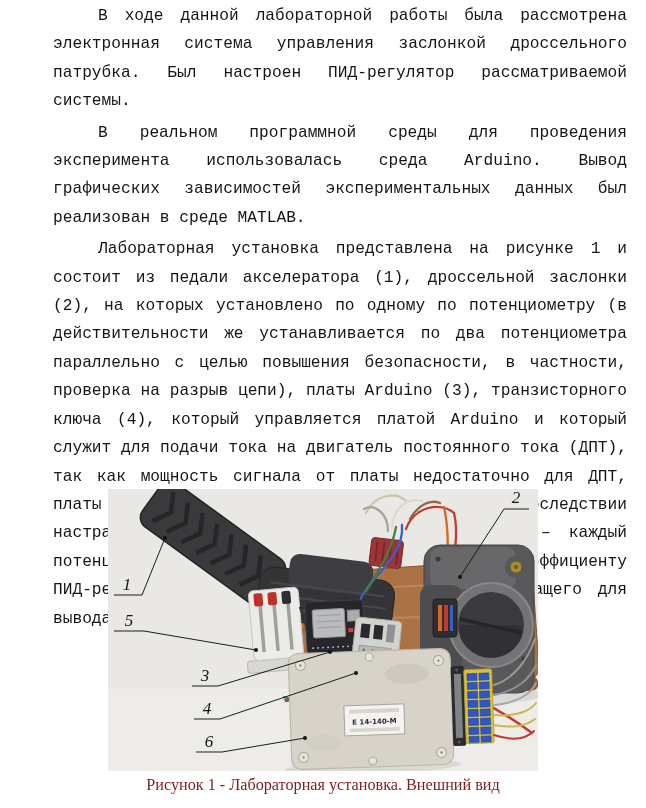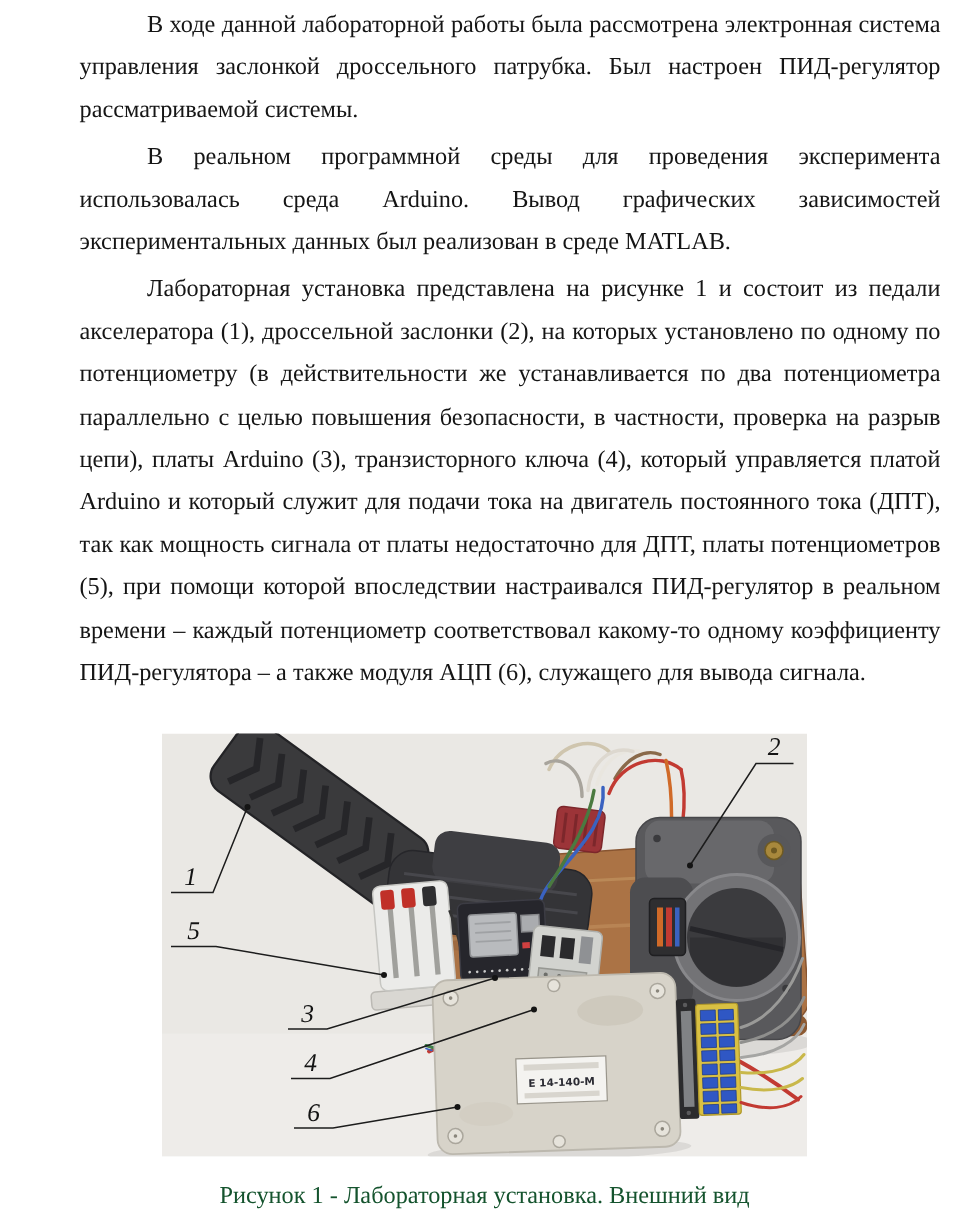--- a/index.html
+++ b/index.html
@@ -1,33 +1,33 @@
 <!DOCTYPE html>
 <html><head>
 <meta charset="utf-8">
 <style>
   html,body { margin:0; padding:0; background:#ffffff; }
   .page {
     position:relative; width:646px; height:808px; background:#ffffff;
     overflow:hidden; font-family:"Liberation Serif","DejaVu Serif",serif; color:#151515;
   }
-  .text-block { padding:2px 19px 0 53px; }
+  .text-block { padding:2px 19px 0 53px;font-family:Liberation Mono, monospace; }
   p.para {
     margin:0 0 3px 0;
     font-size:16.2px; line-height:28.4px;
     text-align:justify; text-indent:45px; color:#151515;
   }
   .fig {
     position:absolute; top:489px; left:50%; transform:translateX(-50%);
     width:430px; margin:0; text-align:center;
   }
   .fig svg { display:block; }
   .figcaption {
-    margin-top:16px; font-size:16.2px; line-height:20px; text-align:center;
-    color:#14532d; white-space:nowrap;
+    margin-top:4px; font-size:16.2px; line-height:20px; text-align:center;
+    color:#7f1d1d; white-space:nowrap;
   }
   .co-num { font-family:"Liberation Serif","DejaVu Serif",serif; font-style:italic; font-size:17px; fill:#141414; }
   .leader { fill:none; stroke:#1c1c1c; stroke-width:1; }
   .adc-text { font-family:"DejaVu Sans","Liberation Sans",sans-serif; font-weight:bold; font-size:7px; fill:#2b2b33; }
 </style>
 </head>
 <body>
 
 <div class="page">
 

